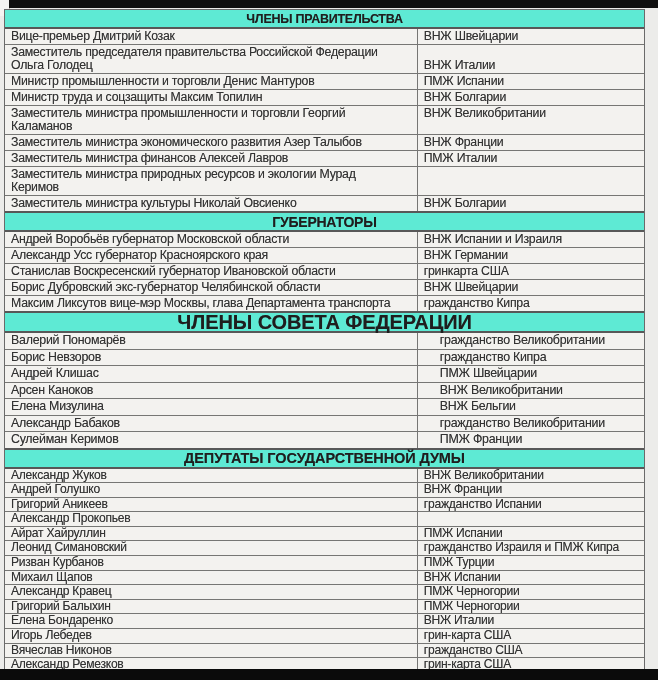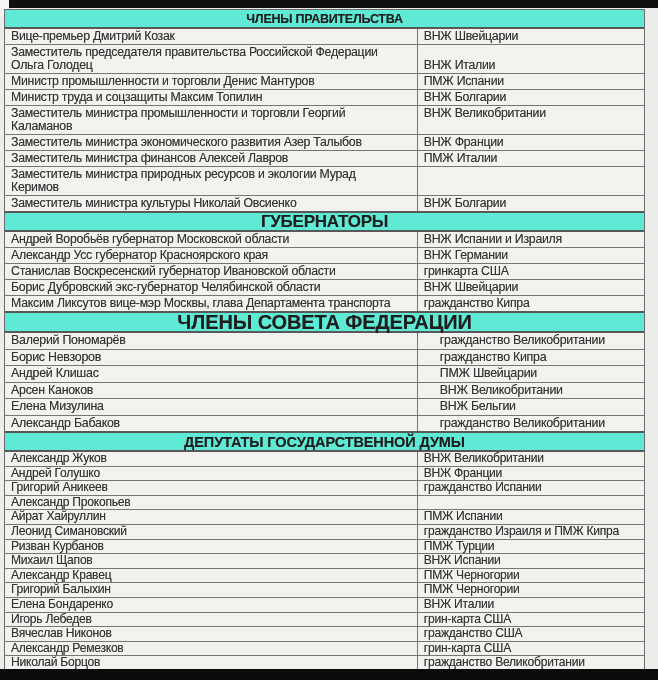--- a/index.html
+++ b/index.html
@@ -21,21 +21,21 @@
     text-shadow:0 0 0.4px rgba(70,70,70,.6);
   }
   .section-header-row{
     display:flex;align-items:center;justify-content:center;
     font-weight:bold;color:#1e1e1e;text-align:center;
     border-top:2px solid #585858;border-bottom:2px solid #585858;
     background:#5eead4;
   }
   .doc-table > .section-header-row:first-child{border-top:none;}
   .s1h{height:17px;font-size:12.5px;}
-  .s2h{height:17px;font-size:17px;}
+  .s2h{height:17px;font-size:14px;}
   .s3h{height:18px;font-size:20px;letter-spacing:-0.1px;}
   .s4h{height:17px;font-size:14.5px;letter-spacing:-0.1px;}
 
   .row{display:flex;align-items:stretch;}
   .row + .row{border-top:1px solid #767674;}
   .section-header-row + .row{border-top:none;}
 
   .cell{box-sizing:border-box;}
   .cell.name{
     width:64.6%;border-right:1px solid #767674;
@@ -141,20 +141,24 @@
       <div class="cell status">ВНЖ Великобритании</div>
     </div>
     <div class="row s3 s3-row">
       <div class="cell name">Елена Мизулина</div>
       <div class="cell status">ВНЖ Бельгии</div>
     </div>
     <div class="row s3 s3-row">
       <div class="cell name">Александр Бабаков</div>
       <div class="cell status">гражданство Великобритании</div>
     </div>
+    <div class="row s3 s3-row">
+      <div class="cell name">Сулейман Керимов</div>
+      <div class="cell status">ПМЖ Франции</div>
+    </div>
     <div class="section-header-row s4h">ДЕПУТАТЫ ГОСУДАРСТВЕННОЙ ДУМЫ</div>
     <div class="row s4 s4-row">
       <div class="cell name">Александр Жуков</div>
       <div class="cell status">ВНЖ Великобритании</div>
     </div>
     <div class="row s4 s4-row">
       <div class="cell name">Андрей Голушко</div>
       <div class="cell status">ВНЖ Франции</div>
     </div>
     <div class="row s4 s4-row">

